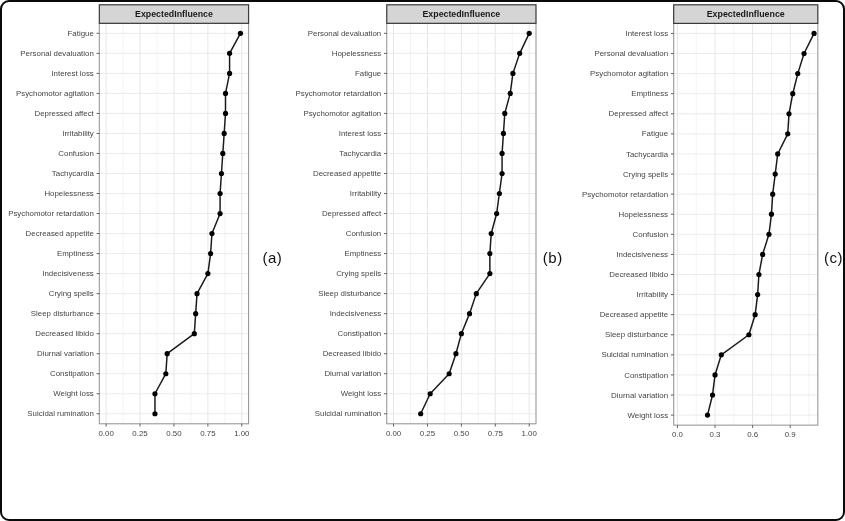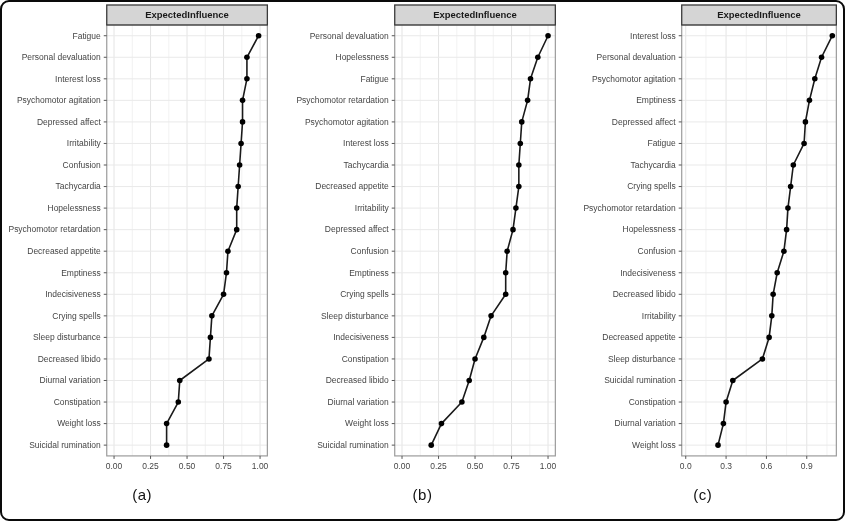--- a/index.html
+++ b/index.html
@@ -10,21 +10,21 @@
     border-radius: 9px;
     background: #ffffff;
     overflow: hidden;
     font-family: "Liberation Sans", sans-serif;
     display: flex;
     flex-direction: row;
   }
   .facet-panel {
     flex: 1 1 0;
     display: flex;
-    flex-direction: column;
+    flex-direction: row;
     align-items: stretch;
     min-width: 0;
   }
   .facet-panel svg { display: block; width: 100%; height: 474px; }
   .panel-caption {
     flex: 1;
     display: flex;
     align-items: center;
     justify-content: center;
     font-size: 15px;

